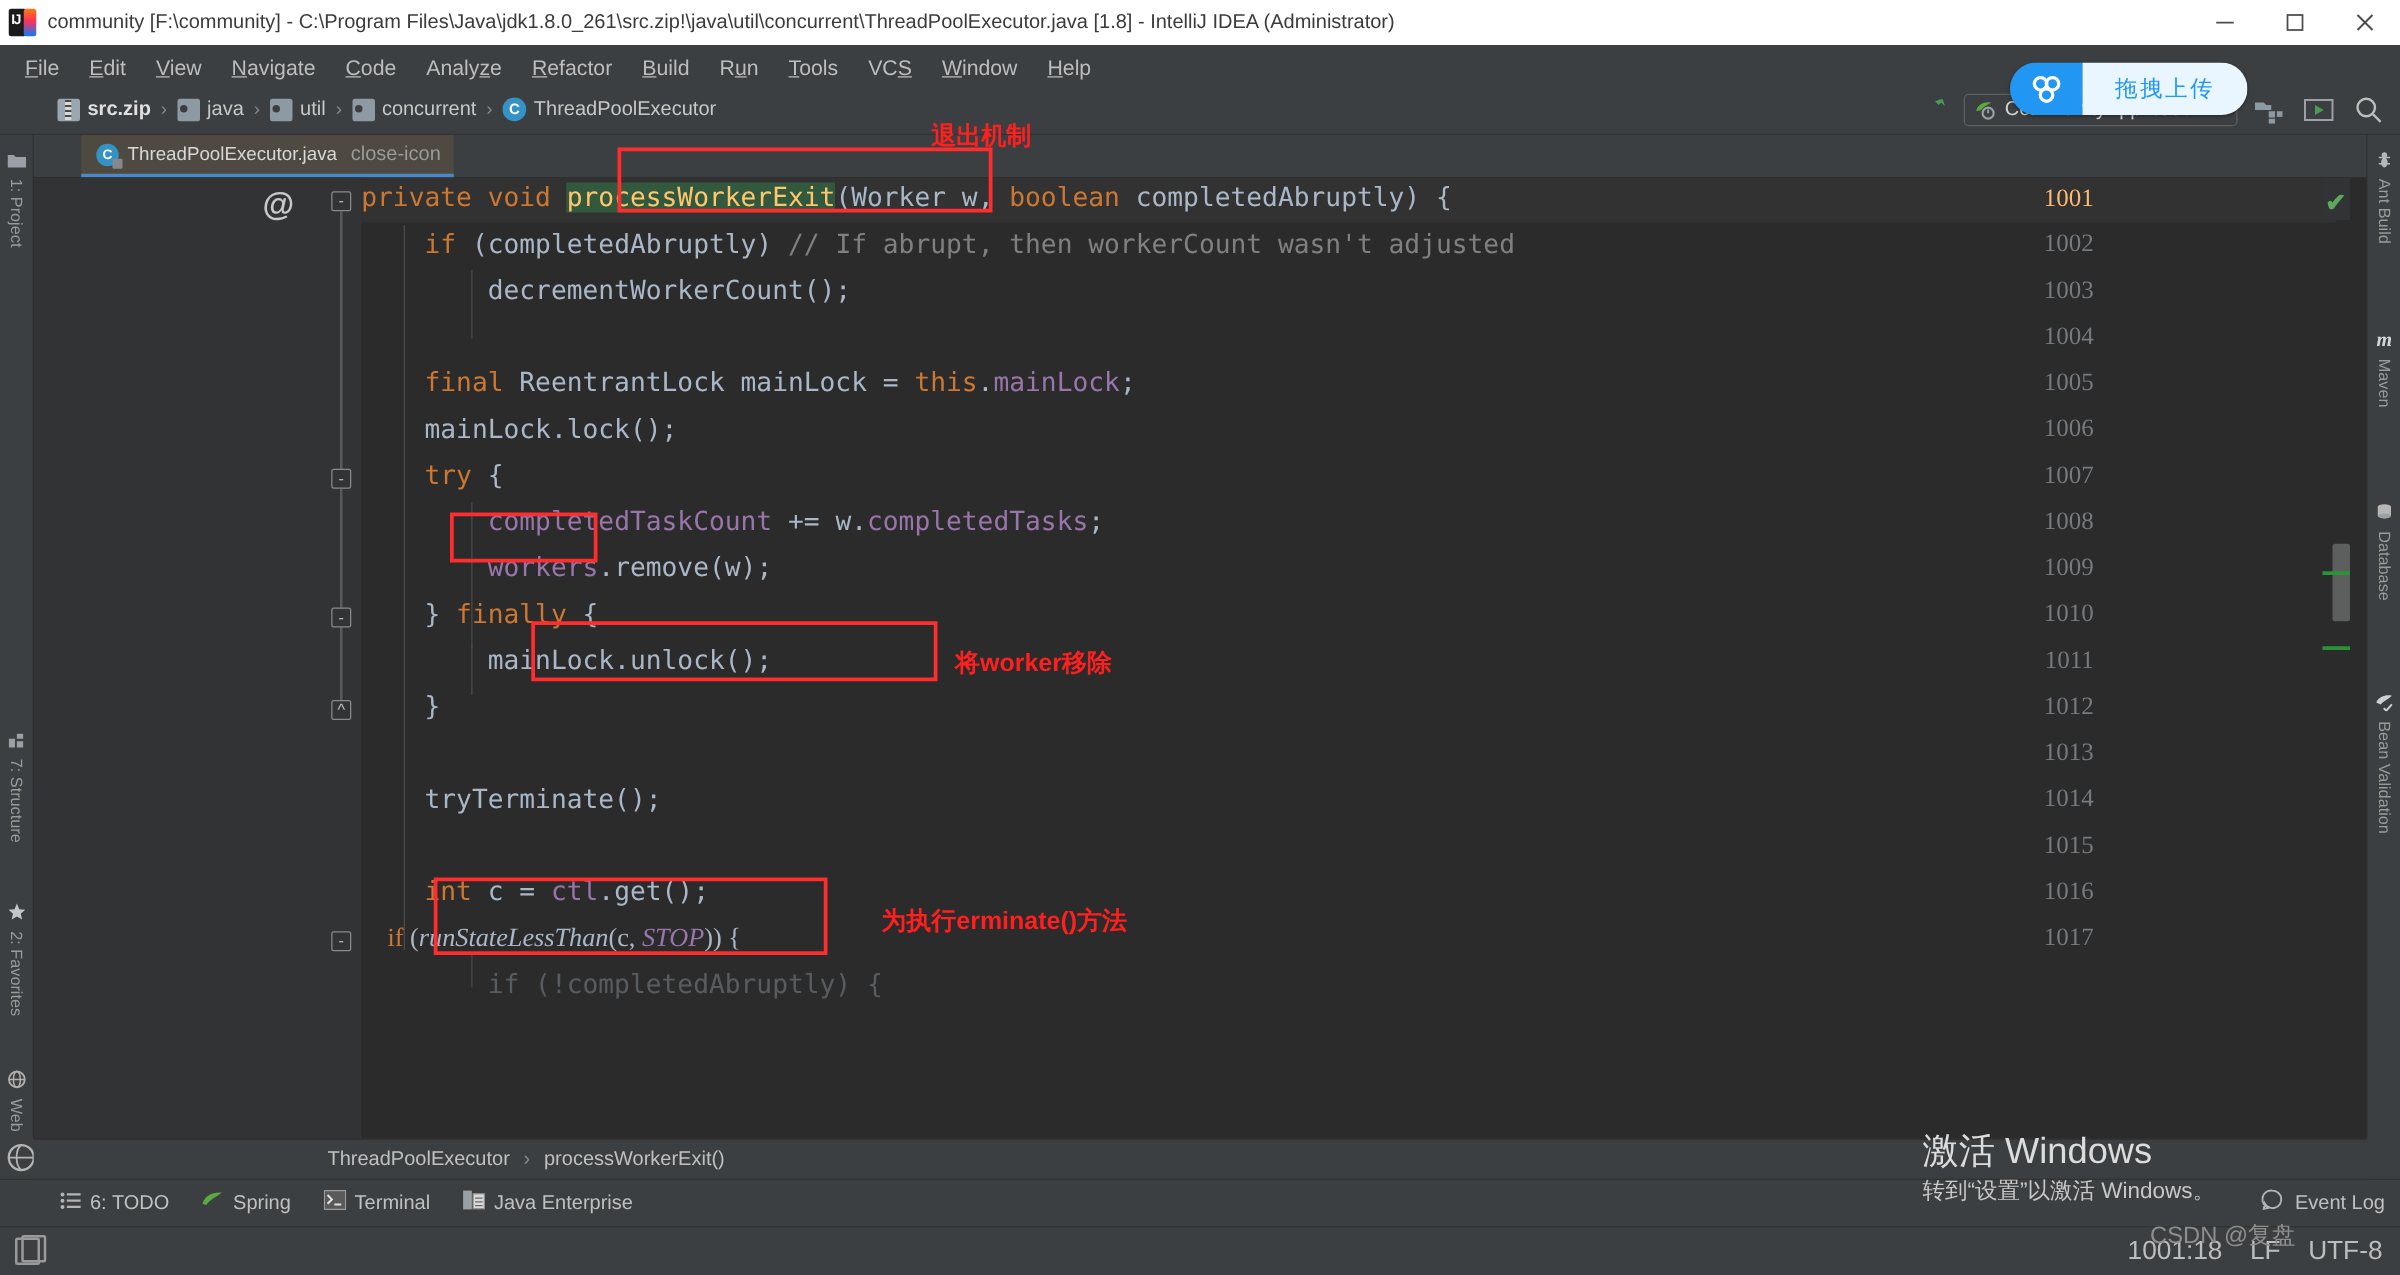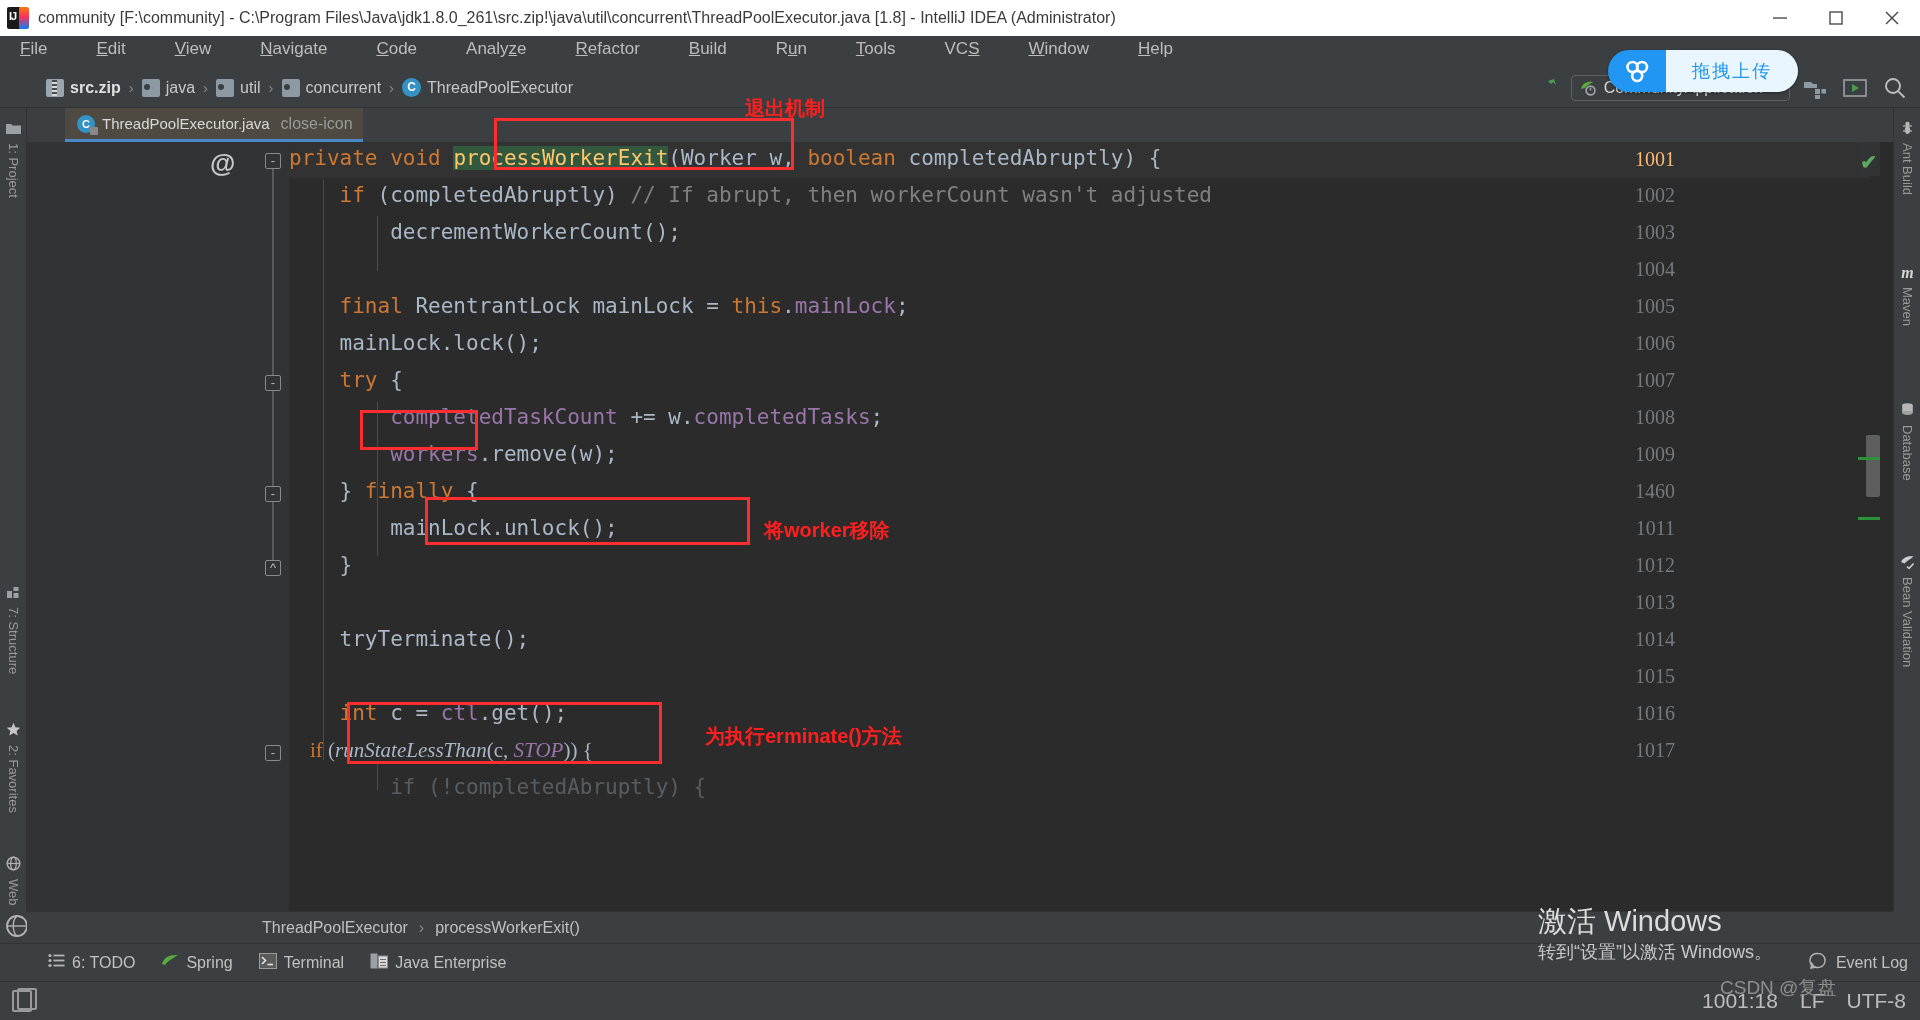--- a/index.html
+++ b/index.html
@@ -27,21 +27,21 @@
     margin-left:9px; color:#3b3b3b; font-size:16px; white-space:nowrap;
     font-family:"Liberation Sans", sans-serif;
   }
   .tb-spacer { flex:1 1 auto; }
   .tb-btn { width:56px; height:36px; display:flex; align-items:center; justify-content:center; color:#4c4c4c; }
   .tb-btn svg { display:block; }
 
   
   .menubar {
     position:absolute; left:0; top:36px; width:1920px; height:32px;
-    background:#3c3f41; display:flex; align-items:flex-start; padding-left:8px;gap:25px;
+    background:#3c3f41; display:flex; align-items:flex-end; padding-left:8px;
   }
   .menu-item {
     padding:3px 12px; color:#bdbdbd; font-size:17px; white-space:nowrap;
     font-family:"Liberation Sans", sans-serif;
   }
   .menu-item .u { text-decoration:underline; }
 
   
   .navbar {
     position:absolute; left:0; top:68px; width:1920px; height:40px;
@@ -407,21 +407,21 @@
 
       <div class="ln cur" style="top:6px;">1001</div>
       <div class="ln" style="top:42px;">1002</div>
       <div class="ln" style="top:79px;">1003</div>
       <div class="ln" style="top:116px;">1004</div>
       <div class="ln" style="top:153px;">1005</div>
       <div class="ln" style="top:190px;">1006</div>
       <div class="ln" style="top:227px;text-align:right;">1007</div>
       <div class="ln" style="top:264px;">1008</div>
       <div class="ln" style="top:301px;">1009</div>
-      <div class="ln" style="top:338px;">1460</div>
+      <div class="ln" style="top:338px;">1010</div>
       <div class="ln" style="top:375px;">1011</div>
       <div class="ln" style="top:412px;">1012</div>
       <div class="ln" style="top:449px;">1013</div>
       <div class="ln" style="top:486px;">1014</div>
       <div class="ln" style="top:523px;">1015</div>
       <div class="ln" style="top:560px;">1016</div>
       <div class="ln" style="top:597px;">1017</div>
 
       <div class="fold" style="top:11px;">-</div>
       <div class="foldbar" style="top:27px; height:405px;"></div>

